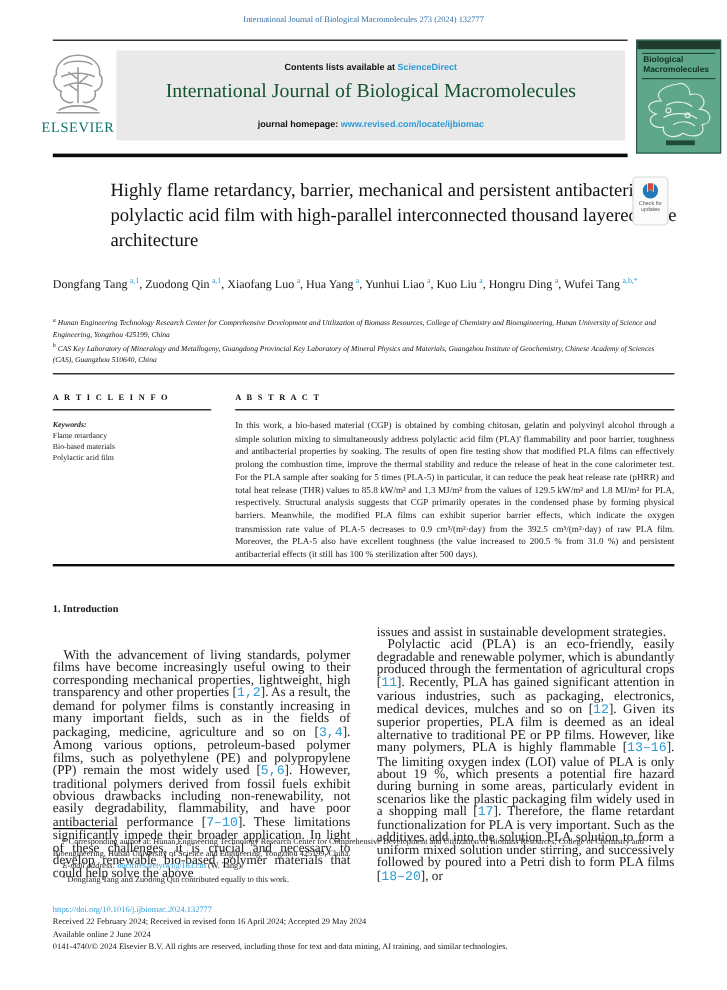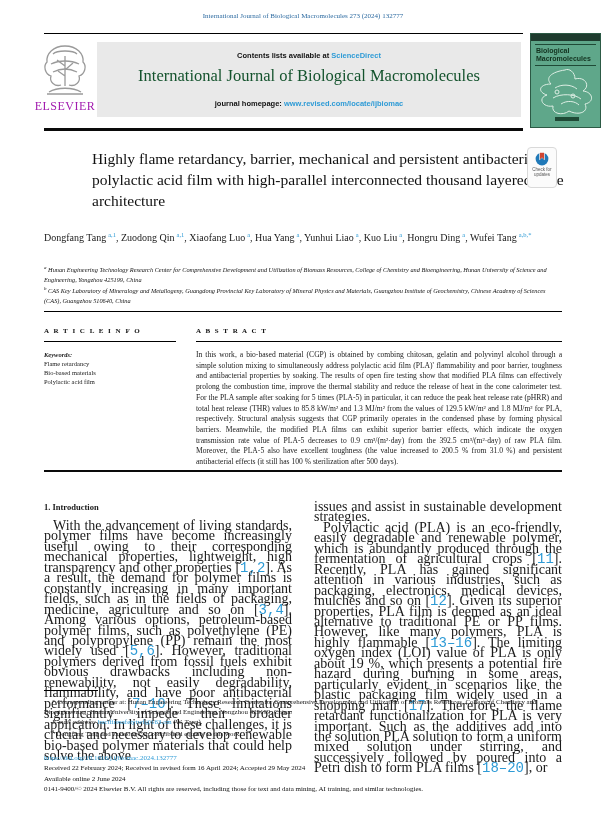--- a/index.html
+++ b/index.html
@@ -14,21 +14,21 @@
   .cite { color:#2e9bd6;font-family:Liberation Mono, monospace; }
 
   .top-cite { position:absolute; top:12px; left:0; width:100%; text-align:center;
     font-size:7px; color:#2c6aa0; }
 
   .rule-top { position:absolute; top:33px; left:44px; width:479px; height:1px; background:#000; }
   .rule-thick { position:absolute; top:128px; left:44px; width:479px; height:3px; background:#0a0a0a; }
 
   .elsevier-logo { position:absolute; top:42px; left:30px; width:70px; height:78px; text-align:center; }
   .elsevier-logo svg { display:block; margin:0 auto; }
-  .elsevier-word { font-size:12px; letter-spacing:0.5px; color:#a21caf; font-weight:400; margin-top:1px; }
+  .elsevier-word { font-size:12px; letter-spacing:0.5px; color:#0f766e; font-weight:400; margin-top:1px; }
 
   .masthead-box { position:absolute; top:42px; left:97px; width:424px; height:75px; background:#e9e9e9; }
   .contents-line { position:absolute; top:9px; left:0; width:100%; text-align:center;
     font-size:7.5px; font-weight:bold; color:#111; }
   .journal-title { position:absolute; top:24px; left:0; width:100%; text-align:center;
     font-size:16.5px; color:#14532d; }
   .homepage-line { position:absolute; bottom:9px; left:0; width:100%; text-align:center;
     font-size:7.5px; font-weight:bold; color:#111; }
 
   .cover-thumb { position:absolute; top:33px; left:530px; width:71px; height:95px;
@@ -62,21 +62,21 @@
   .heading-rule { height:1px; background:#000; margin-top:6px; }
 
   .info-col { position:absolute; top:327px; left:44px; width:132px; }
   .keywords { margin-top:8px; font-size:6.5px; line-height:9px; }
   .kw-label { font-style:italic; font-weight:bold; }
 
   .abs-col { position:absolute; top:327px; left:196px; width:366px; }
   .abs-text { margin-top:8px; font-size:7.6px; line-height:10.7px; text-align:justify; }
 
   .intro-heading { position:absolute; top:502px; left:44px; font-size:8.5px; font-weight:bold; }
-  .body-col { font-size:14px; line-height:10.45px; text-align:justify; }
+  .body-col { font-size:11px; line-height:10.45px; text-align:justify;margin-top:20px; }
   .col-left { position:absolute; top:521px; left:44px; width:248px; }
   .col-right { position:absolute; top:502px; left:314px; width:248px; }
   .indent { text-indent:9px; }
 
   .fn-divider { position:absolute; top:690px; left:44px; width:54px; height:1px; background:#000; }
   .footnotes { position:absolute; top:697px; left:44px; width:518px; font-size:6.9px; line-height:10px; }
   .fn-line { text-indent:8px; }
   .fn-email { font-style:italic; }
   .fn-email .link, .fn-email .plain { font-style:normal; }
   .footnotes sup { font-size:5px; }
@@ -204,16 +204,16 @@
   <div class="footnotes">
     <div class="fn-line"><span>*</span><span> Corresponding author at: Hunan Engineering Technology Research Center for Comprehensive Development and Utilization of Biomass Resources, College of Chemistry and Bioengineering, Hunan University of Science and Engineering, Yongzhou 425199, China.</span></div>
     <div class="fn-line fn-email"><span>E-mail address: </span><span class="link">buctfiresafetytwf@163.cm</span><span class="plain"> (W. Tang).</span></div>
     <div class="fn-line"><sup>1</sup><span> Dongfang Tang and Zuodong Qin contributed equally to this work.</span></div>
   </div>
 
   <div class="footer-block">
     <div><span class="link">https://doi.org/10.1016/j.ijbiomac.2024.132777</span></div>
     <div>Received 22 February 2024; Received in revised form 16 April 2024; Accepted 29 May 2024</div>
     <div>Available online 2 June 2024</div>
-    <div>0141-9400/© 2024 Elsevier B.V. All rights are reserved, including those for text and data mining, AI training, and similar technologies.</div>
+    <div>0141-4740/© 2024 Elsevier B.V. All rights are reserved, including those for text and data mining, AI training, and similar technologies.</div>
   </div>
 
 </div>
 
 </body></html>

